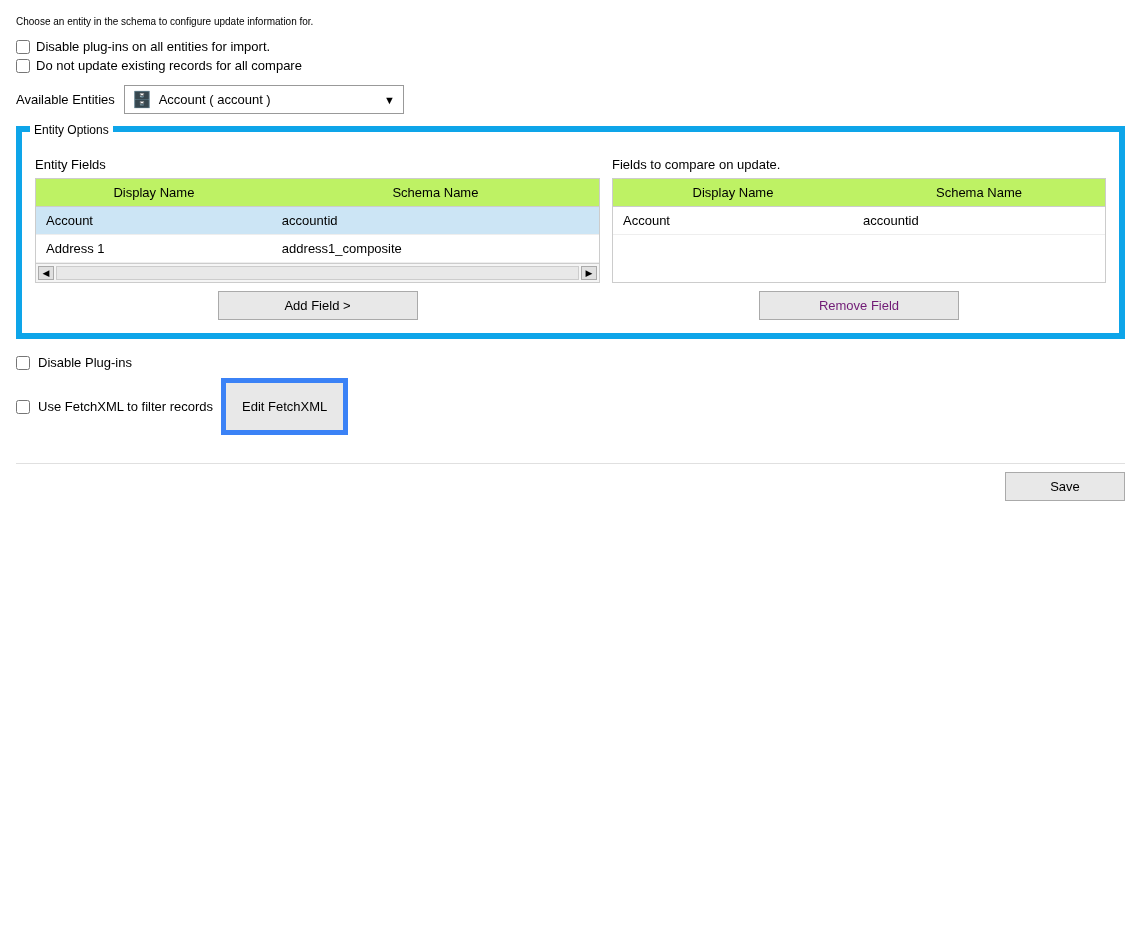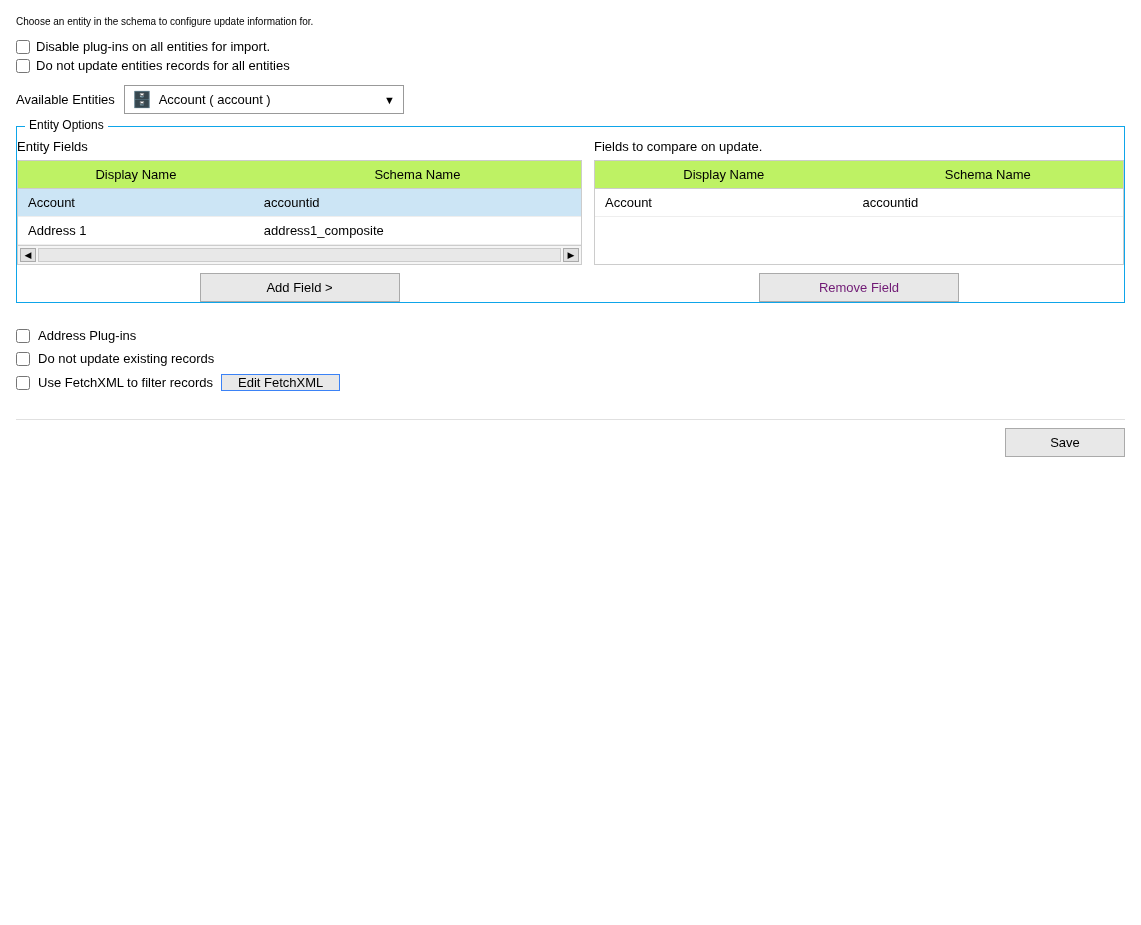--- a/index.html
+++ b/index.html
@@ -61,23 +61,23 @@
     .entity-dropdown .dropdown-text {
       flex: 1;
       font-size: 13px;
     }
 
     .entity-dropdown .chevron {
       font-size: 11px;
     }
 
     .entity-options-group {
-      border: 1px solid #0ea5e9;
-      padding: 0;
-      margin-bottom: 25px;
+      border: 6px solid #0ea5e9;
+      padding: 13px;
+      margin-bottom: 16px;
       position: relative;
     }
 
     .entity-options-legend {
       position: absolute;
       top: -9px;
       left: 8px;
       background: #fff;
       padding: 0 4px;
       font-size: 12px;
@@ -200,23 +200,23 @@
       gap: 4px;
     }
 
     .bottom-option-row {
       display: flex;
       align-items: center;
       gap: 8px;
     }
 
     .edit-fetchxml-btn {
-      border: 1px solid #3b82f6;
+      border: 5px solid #3b82f6;
       background: #e8e8e8;
-      padding: 0 16px;
+      padding: 16px 16px;
       cursor: pointer;
       font-size: 13px;
     }
 
     .footer {
       display: flex;
       justify-content: flex-end;
       margin-top: 24px;
       padding-top: 8px;
       border-top: 1px solid #e0e0e0;
@@ -241,21 +241,21 @@
 <body>
 
 <p class="intro-text">Choose an entity in the schema to configure update information for.</p>
 
 <div class="checkbox-row">
   <input type="checkbox" style="">
   <label>Disable plug-ins on all entities for import.</label>
 </div>
 <div class="checkbox-row">
   <input type="checkbox" style="">
-  <label>Do not update entities records for all entities</label>
+  <label>Do not update existing records for all compare</label>
 </div>
 
 <div class="entities-row">
   <span class="entities-label">Available Entities</span>
   <div class="entity-dropdown">
     <span class="db-icon">🗄️</span>
     <span class="dropdown-text">Account  ( account )</span>
     <span class="chevron">▼</span>
   </div>
 </div>
@@ -322,25 +322,21 @@
       <div class="button-row">
         <button class="btn" disabled="">Remove Field</button>
       </div>
     </div>
   </div>
 </div>
 
 <div class="bottom-options">
   <div class="checkbox-row bottom-option-row">
     <input type="checkbox" style="">
-    <label>Address Plug-ins</label>
-  </div>
-  <div class="checkbox-row bottom-option-row">
-    <input type="checkbox" style="">
-    <label>Do not update existing records</label>
+    <label>Disable Plug-ins</label>
   </div>
   <div class="checkbox-row bottom-option-row">
     <input type="checkbox" style="">
     <label>Use FetchXML to filter records</label>
     <button class="edit-fetchxml-btn">Edit FetchXML</button>
   </div>
 </div>
 
 <div class="footer">
   <button class="save-btn">Save</button>

